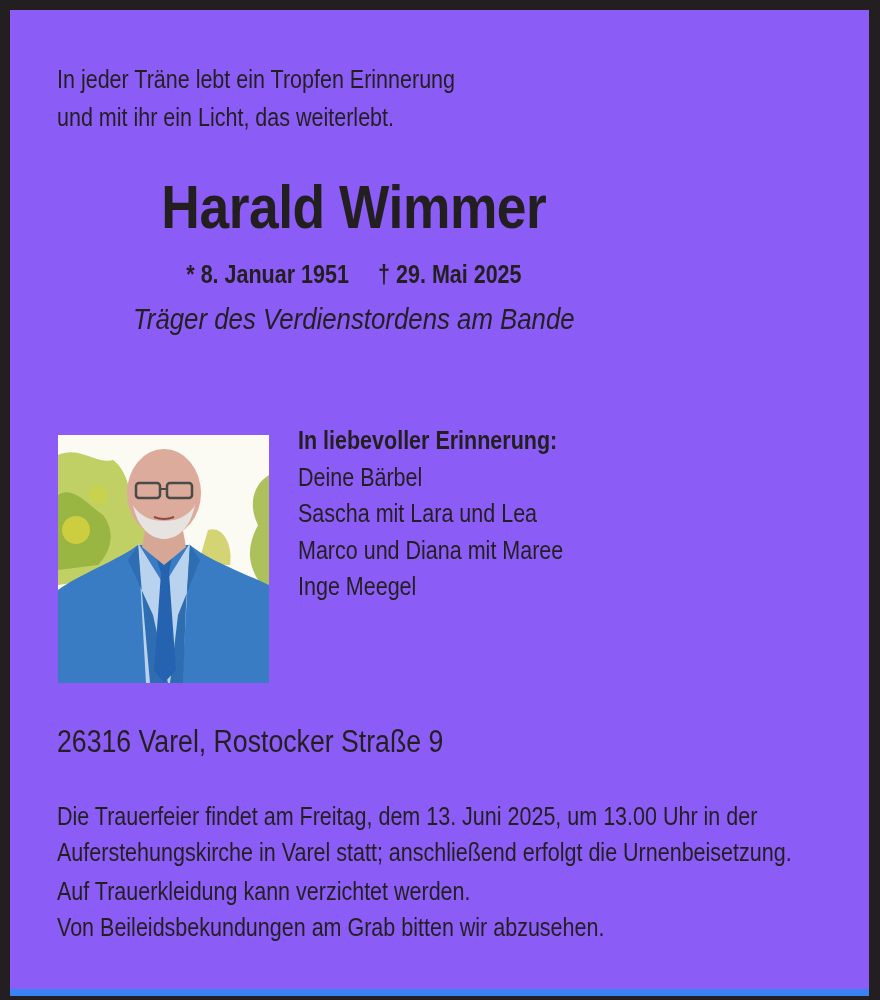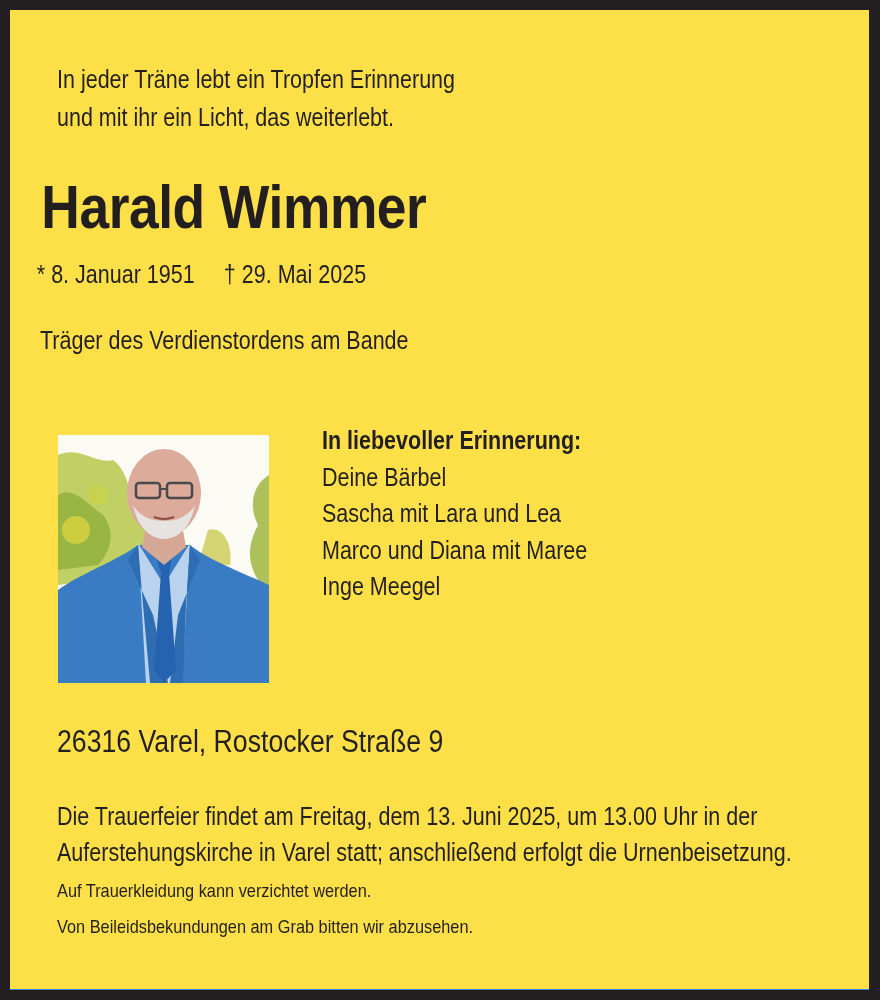--- a/index.html
+++ b/index.html
@@ -8,46 +8,46 @@
       background: #231f20;
       position: relative;
       overflow: hidden;
       font-family: "Liberation Sans", sans-serif;
       color: #231f20;
     }
     .card {
       position: absolute;
       left: 10px; top: 10px;
       width: 859px; height: 979px;
-      background: #fde047;
-      border-bottom: 1px solid #3b82f6;
+      background: #8b5cf6;
+      border-bottom: 7px solid #3b82f6;
     }
     .t { position: absolute; white-space: nowrap; }
     .narrow { transform-origin: left top; transform: scaleX(0.86); }
-    .center { left: 0; width: 688px; }
+    .center { left: 0; width: 688px; text-align: center; }
     .center .inner { display: inline-block; transform: scaleX(0.86); transform-origin: center top; }
 
     .motto { left: 47px; font-size: 25px; line-height: 38px; }
     .name { top: 160px; font-size: 62px; font-weight: bold; letter-spacing: -0.5px; line-height: 74px; }
-    .dates { top: 248px; font-size: 25px; line-height: 32px; }
+    .dates { top: 248px; font-size: 25px; line-height: 32px; font-weight: bold; }
     .dates .sep { display: inline-block; width: 34px; }
-    .award { top: 312px; font-size: 25px; line-height: 36px; }
+    .award { top: 291px; font-size: 30px; line-height: 36px; font-style: italic; }
 
     .photo {
       position: absolute; left: 48px; top: 425px;
       width: 211px; height: 248px;
       overflow: hidden;
       background: #fdfdf8;
     }
-    .mourners { left: 312px; top: 412px; font-size: 25px; line-height: 36.5px; }
+    .mourners { left: 288px; top: 412px; font-size: 25px; line-height: 36.5px; }
     .mourners .head { font-weight: bold; }
 
     .address { left: 47px; top: 716px; font-size: 31px; line-height: 32px; }
     .service { left: 47px; top: 788px; font-size: 25px; line-height: 36px; }
-    .notes { left: 47px; top: 863px; font-size: 19px; line-height: 36px; }
+    .notes { left: 47px; top: 863px; font-size: 25px; line-height: 36px; }
   </style>
 </head>
 <body>
 
 <div class="card">
 
   <div class="t motto" style="top:50px;">
     <div class="narrow">In jeder Träne lebt ein Tropfen Erinnerung</div>
     <div class="narrow">und mit ihr ein Licht, das weiterlebt.</div>
   </div>

